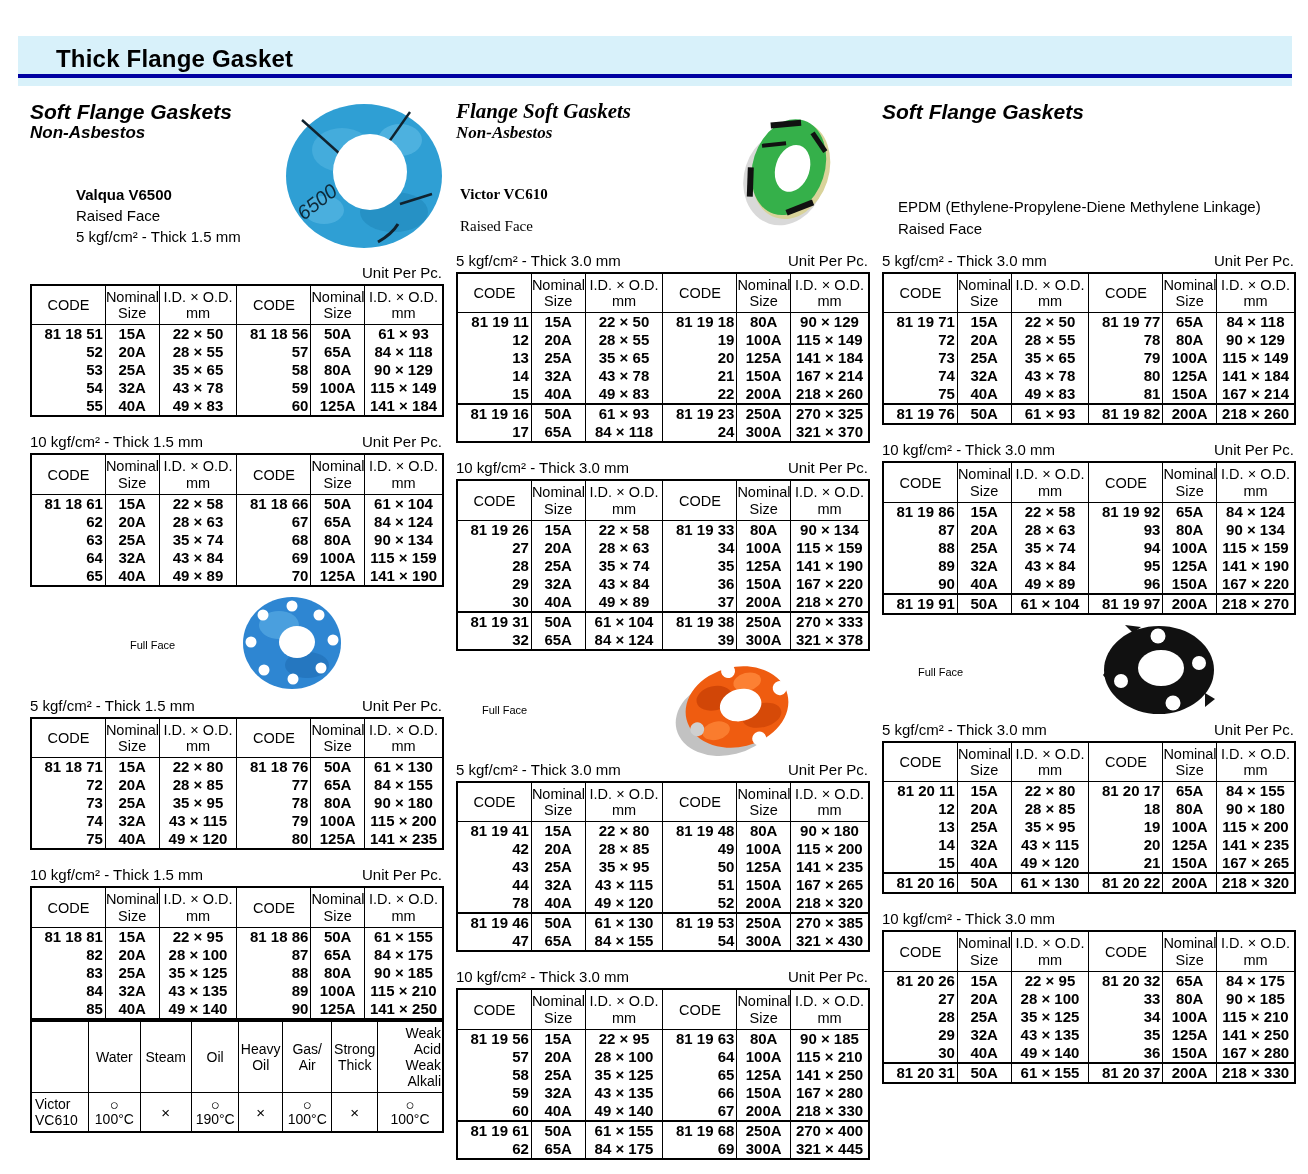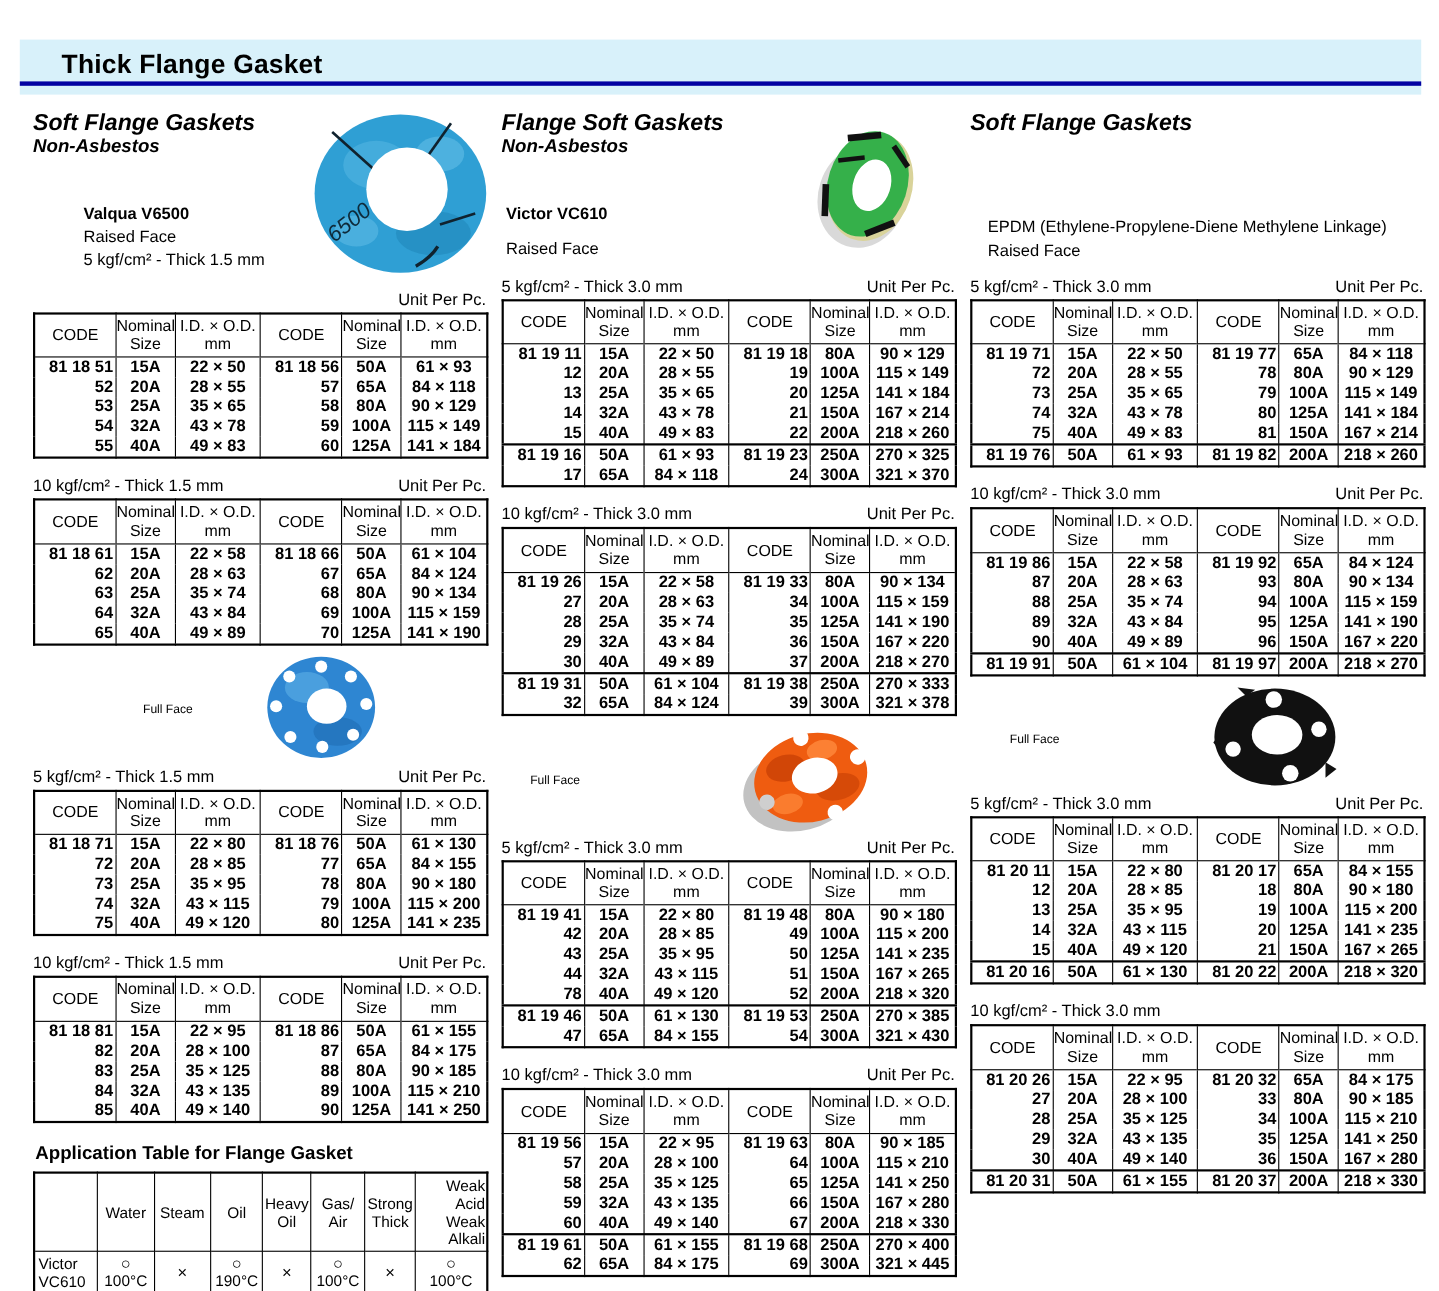--- a/index.html
+++ b/index.html
@@ -11,21 +11,21 @@
   .banner{position:absolute;left:18px;top:36px;width:1274px;height:50px;background:#d8f1fa;}
   .banner .line{position:absolute;left:0;bottom:8px;width:100%;height:4px;background:#0202a2;}
   .banner h1{margin:0;padding:9px 0 0 38px;font-size:24px;font-weight:bold;letter-spacing:.2px;}
   
   .col{position:absolute;top:100px;width:414px;}
   #col-left{left:30px;}
   #col-mid{left:456px;}
   #col-right{left:882px;}
   .col-head{position:relative;}
   #left-head{height:160px;}
-  #mid-head{height:152px;}
+  #mid-head{height:152px;font-family:Liberation Serif, serif;}
   #right-head{height:152px;}
   .col-title{font-style:italic;font-weight:bold;font-size:21px;line-height:1.1;}
   .col-sub{font-style:italic;font-weight:bold;font-size:17px;line-height:1.2;}
   .product-block{position:absolute;font-size:15px;line-height:21px;}
   #left-product{left:46px;top:84px;}
   #mid-product{left:4px;top:84px;}
   #right-product{left:16px;top:96px;line-height:22px;}
   .product-name{font-weight:bold;}
   #mid-product .product-name{margin-bottom:11px;}
   .gasket-img{position:absolute;}
@@ -367,21 +367,20 @@
           <td class="c-code">85</td>
           <td class="c-size">40A</td>
           <td class="c-dim">49 × 140</td>
           <td class="c-code">90</td>
           <td class="c-size">125A</td>
           <td class="c-dim">141 × 250</td>
         </tr>
       </tbody>
     </table>
 
-  <div class="app-title">Application Table for Flange Gasket</div>
   <table class="app">
       <thead>
         <tr>
           <th style="width: 14%;"></th>
           <th style="width: 12.5%;">Water</th>
           <th style="width: 12.5%;">Steam</th>
           <th style="width: 11.5%;">Oil</th>
           <th style="width: 10.5%;">Heavy
 Oil</th>
           <th style="width: 12%;">Gas/

